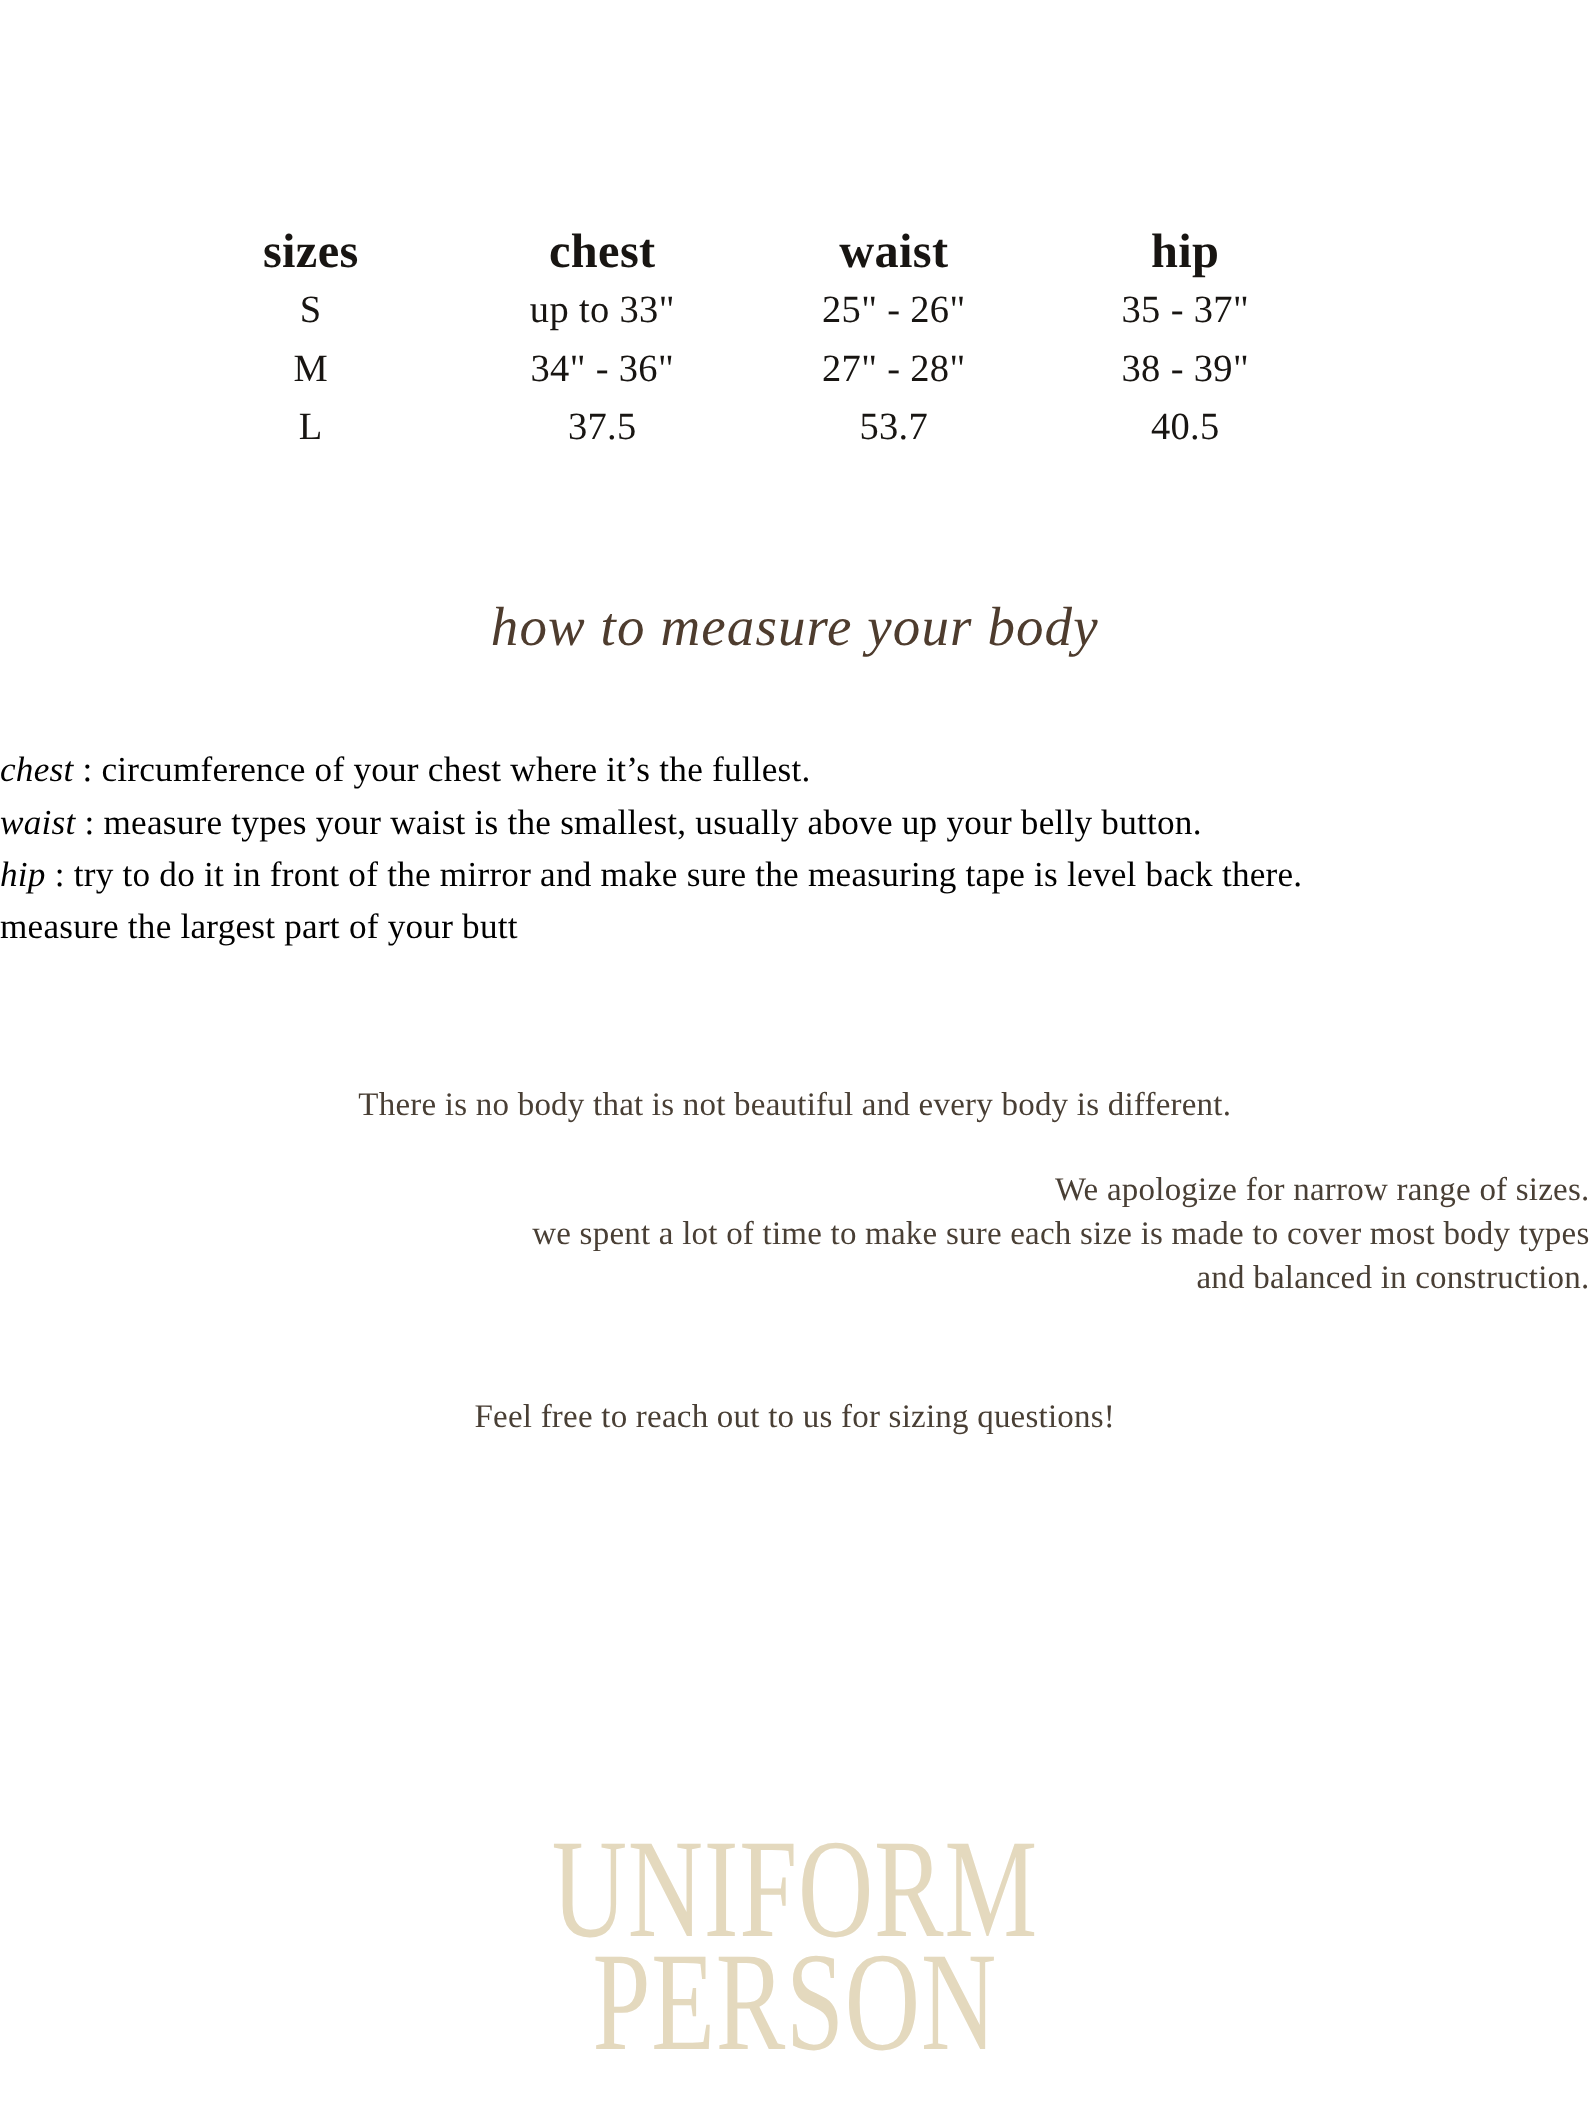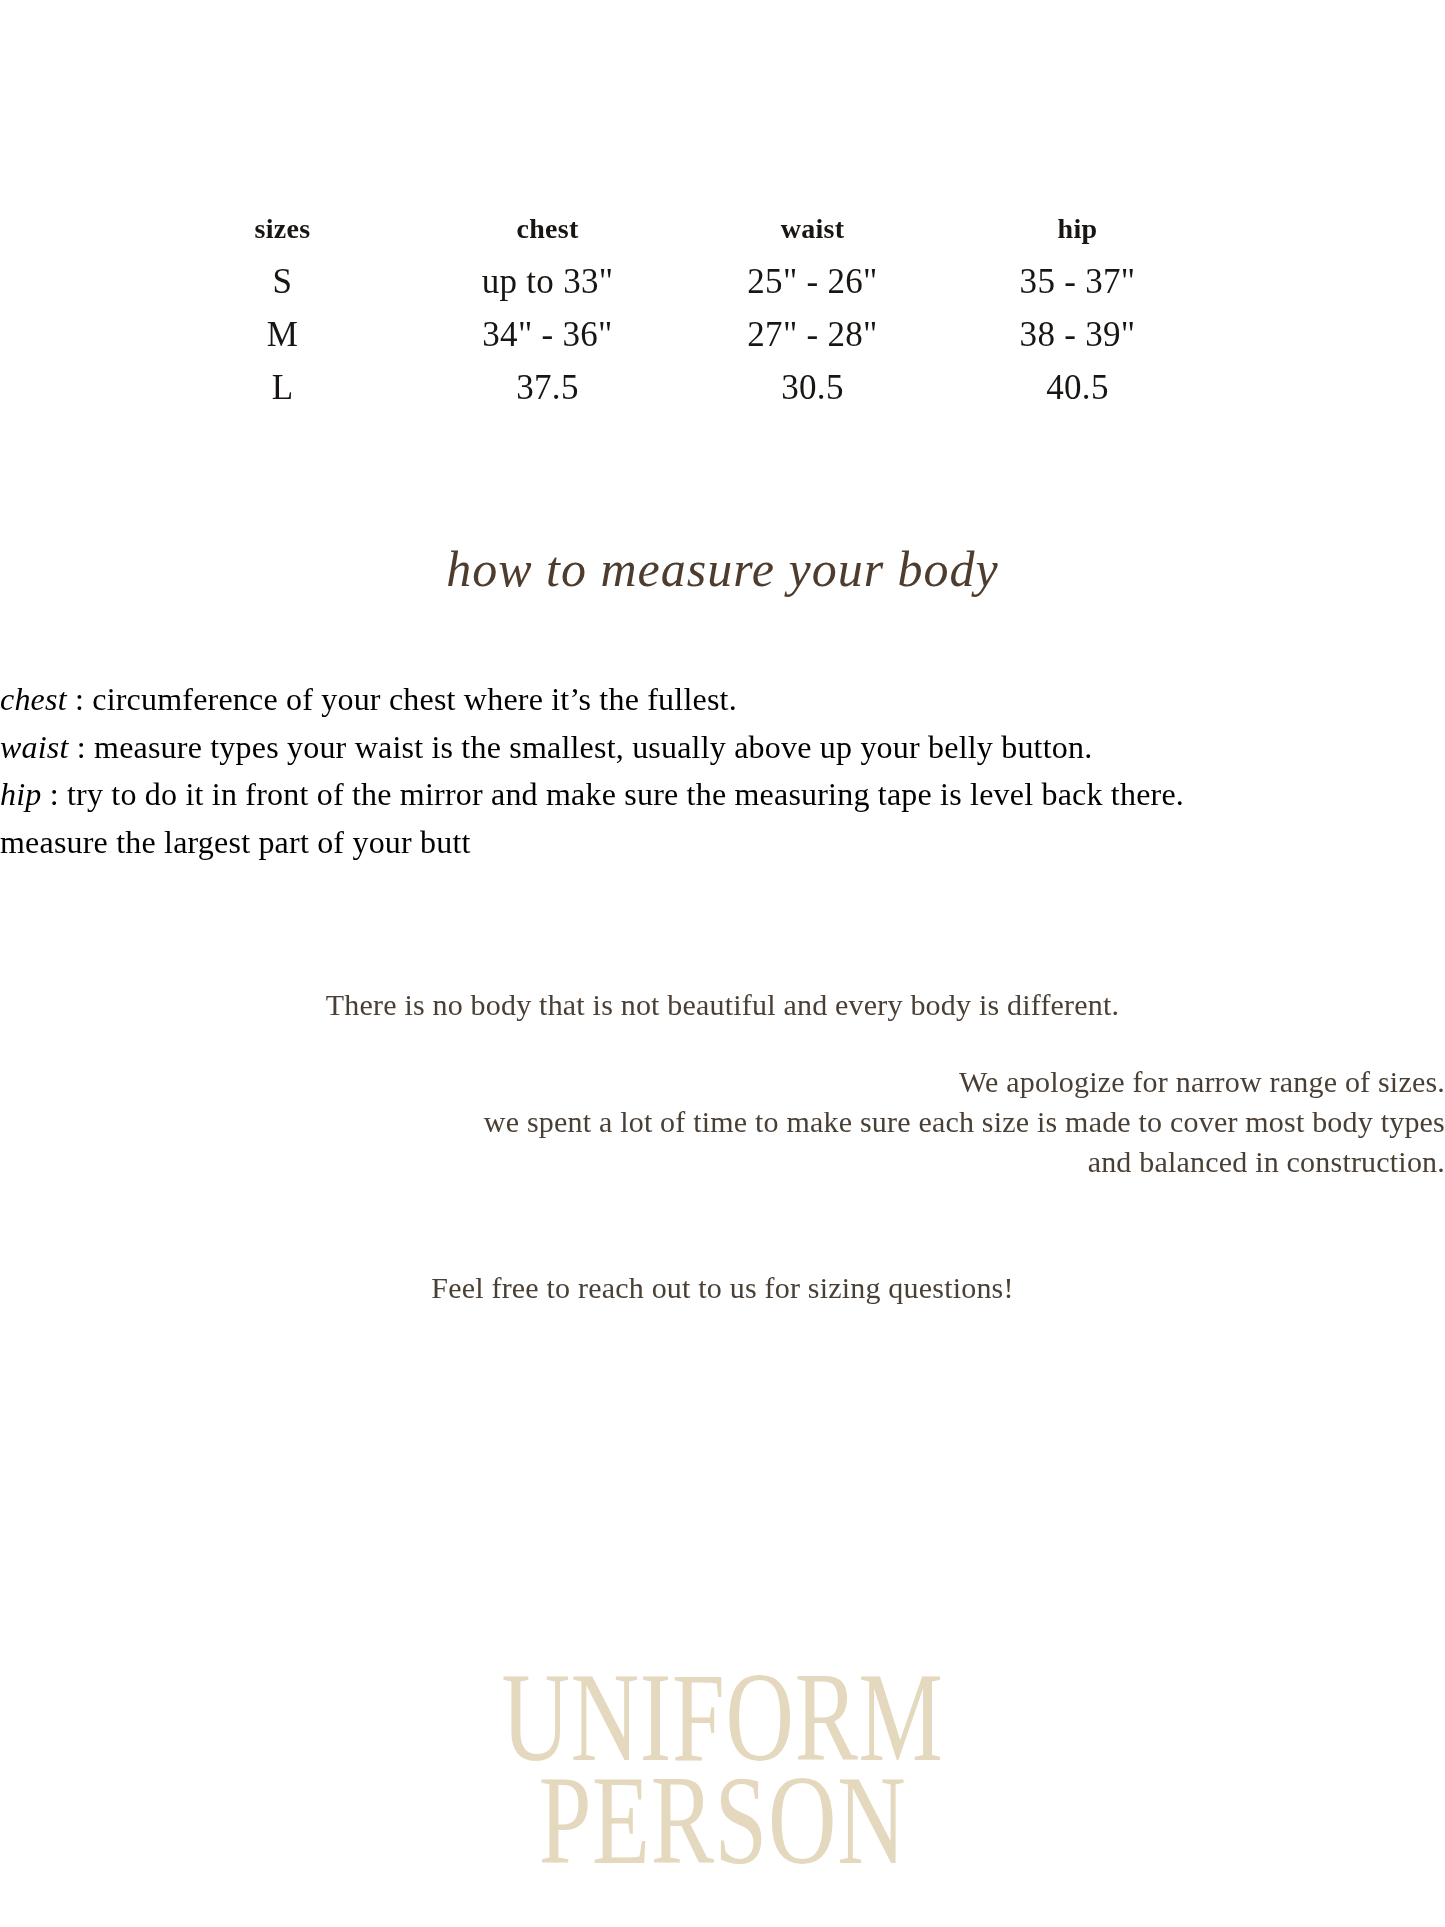--- a/index.html
+++ b/index.html
@@ -19,21 +19,21 @@
     top: 202px; left: 150px; width: 1060px;
     color: #181512;
   }
   .trow {
     display: grid;
     grid-template-columns: repeat(4, 1fr);
     height: 53px;
     align-items: center;
   }
   .trow span { text-align: center; font-size: 35px; letter-spacing: 0.3px; }
-  .trow.thead span { font-weight: bold; font-size: 28px; }
+  .trow.thead span { font-weight: bold; font-size: 44px; }
 
   
   .heading {
     position: absolute;
     top: 524px; left: 0; right: 0;
     margin: 16px;
     text-align: center;
     font-style: italic;
     font-weight: normal;
     font-size: 50px;
@@ -102,21 +102,21 @@
     </div>
     <div class="trow">
       <span>M</span>
       <span>34" - 36"</span>
       <span>27" - 28"</span>
       <span>38 - 39"</span>
     </div>
     <div class="trow">
       <span>L</span>
       <span>37.5</span>
-      <span>30.5</span>
+      <span>53.7</span>
       <span>40.5</span>
     </div>
   </div>
 
   <h1 class="heading">how to measure your body</h1>
 
   <div class="defs">
     <p><span class="term">chest</span><span> : circumference of your chest where it’s the fullest.</span></p>
     <p><span class="term">waist</span><span> : measure types your waist is the smallest, usually above up your belly button.</span></p>
     <p><span class="term">hip</span><span> : try to do it in front of the mirror and make sure the measuring tape is level back there.</span></p>

